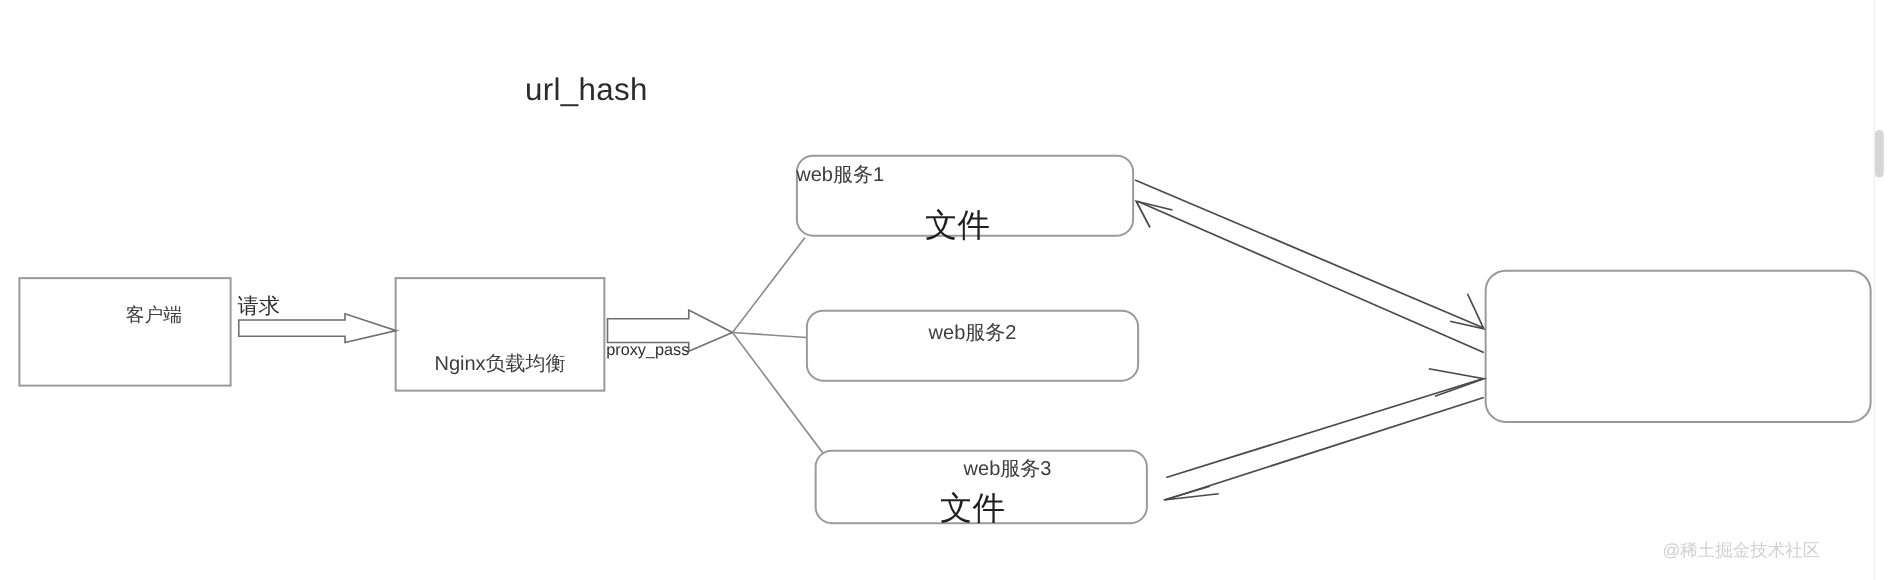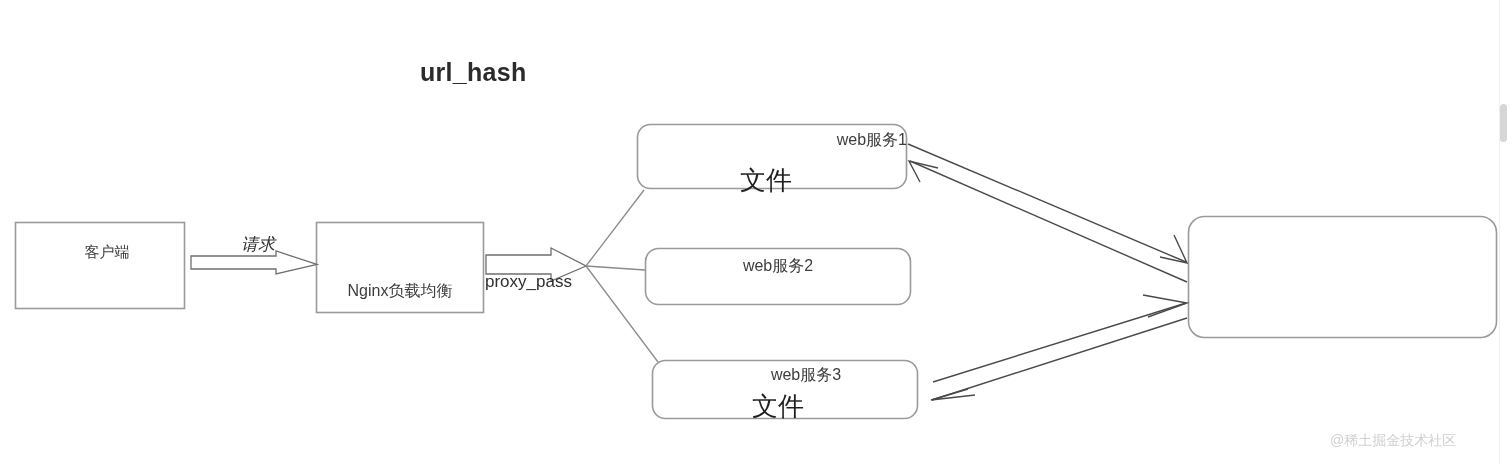--- a/index.html
+++ b/index.html
@@ -31,48 +31,47 @@
     white-space: nowrap;
     pointer-events: none;
   }
   .title-text {
     position: absolute;
     left: 420px;
     top: 58px;
     font-size: 25px;
     color: #2b2b2b;
     letter-spacing: 0.3px;
-    font-weight: bold;
   }
   .lbl-client {
     left: 15px; top: 243px; width: 184px;
     text-align: center;
     font-size: 15px;
+    padding-left: 16px;
   }
   .lbl-nginx {
     left: 316px; top: 233px; width: 168px;
     text-align: center;
     font-size: 16px;
     margin-top: 48px;
   }
   .lbl-req {
     left: 190px; top: 233px; width: 85px;
-    text-align: right;
+    text-align: left;
     font-size: 17px;
     color: #2f2f2f;
-    font-style: italic;
   }
   .lbl-proxy {
     left: 485px; top: 272px;
-    font-size: 17px;
+    font-size: 13px;
     color: #2f2f2f;
   }
   .lbl-web1 {
     left: 637px; top: 130px; width: 270px;
-    text-align: right;
+    text-align: left;
     font-size: 16px;
   }
   .lbl-file1 {
     left: 637px; top: 163px; width: 258px;
     text-align: center;
     font-size: 26px;
     color: #1f1f1f;
   }
   .lbl-web2 {
     left: 645px; top: 256px; width: 266px;

